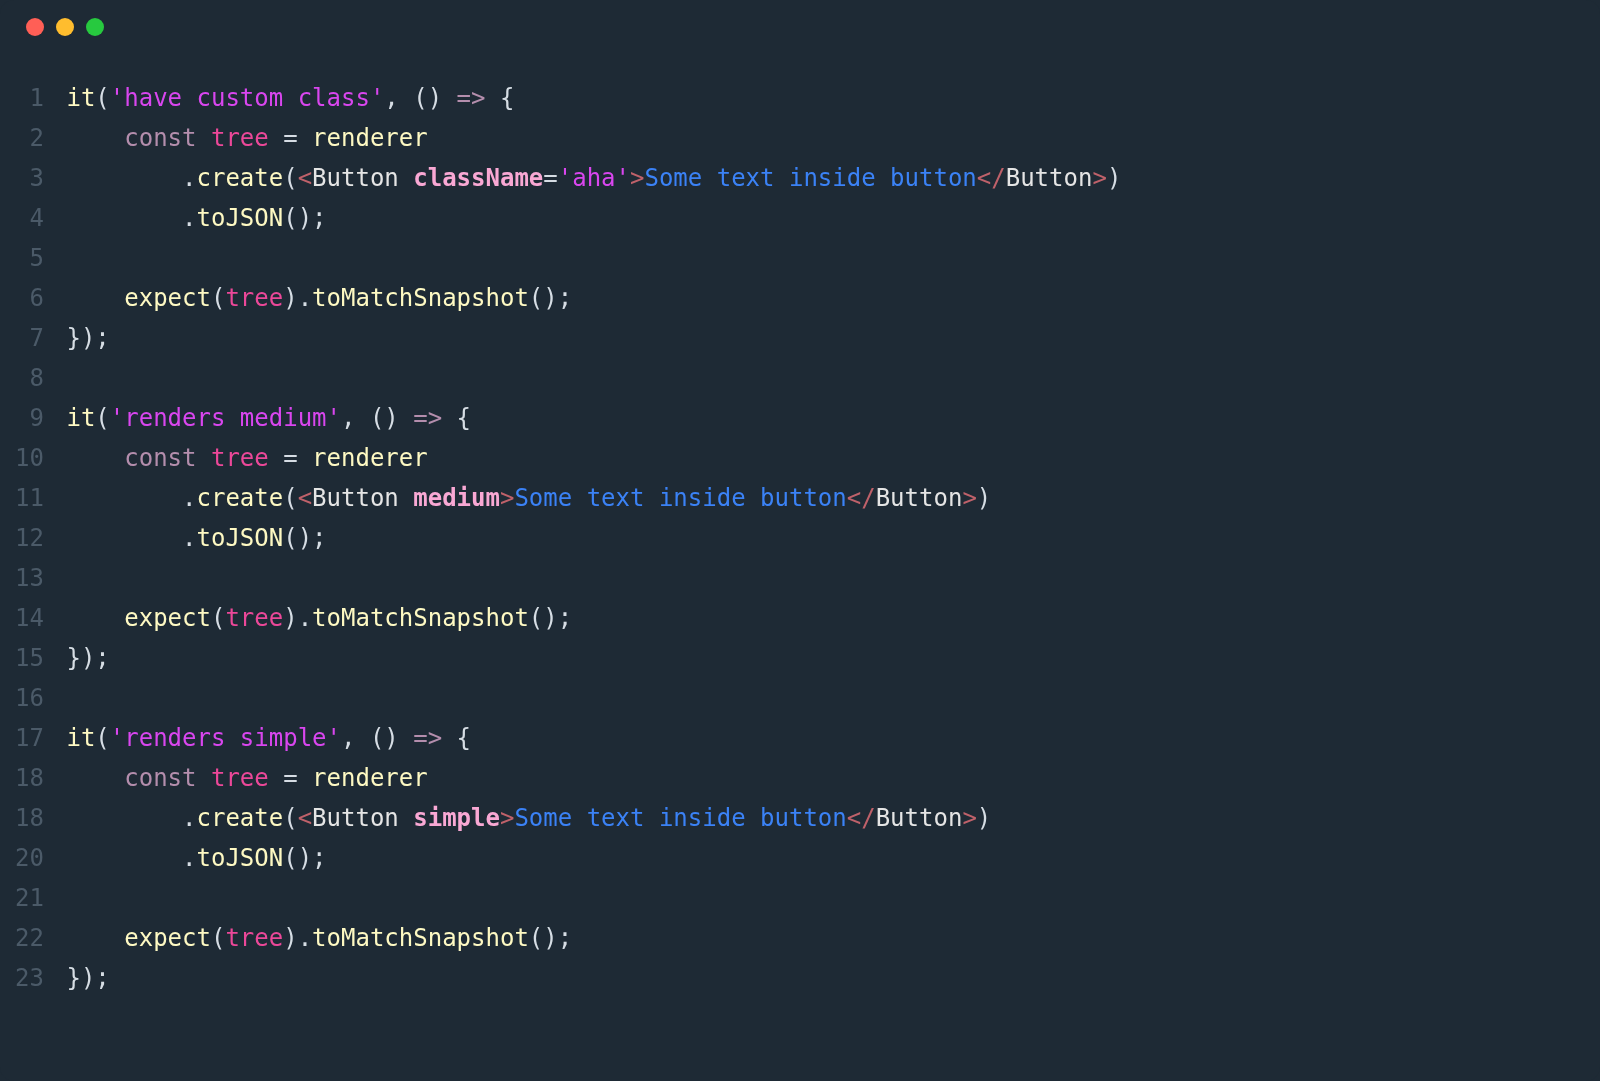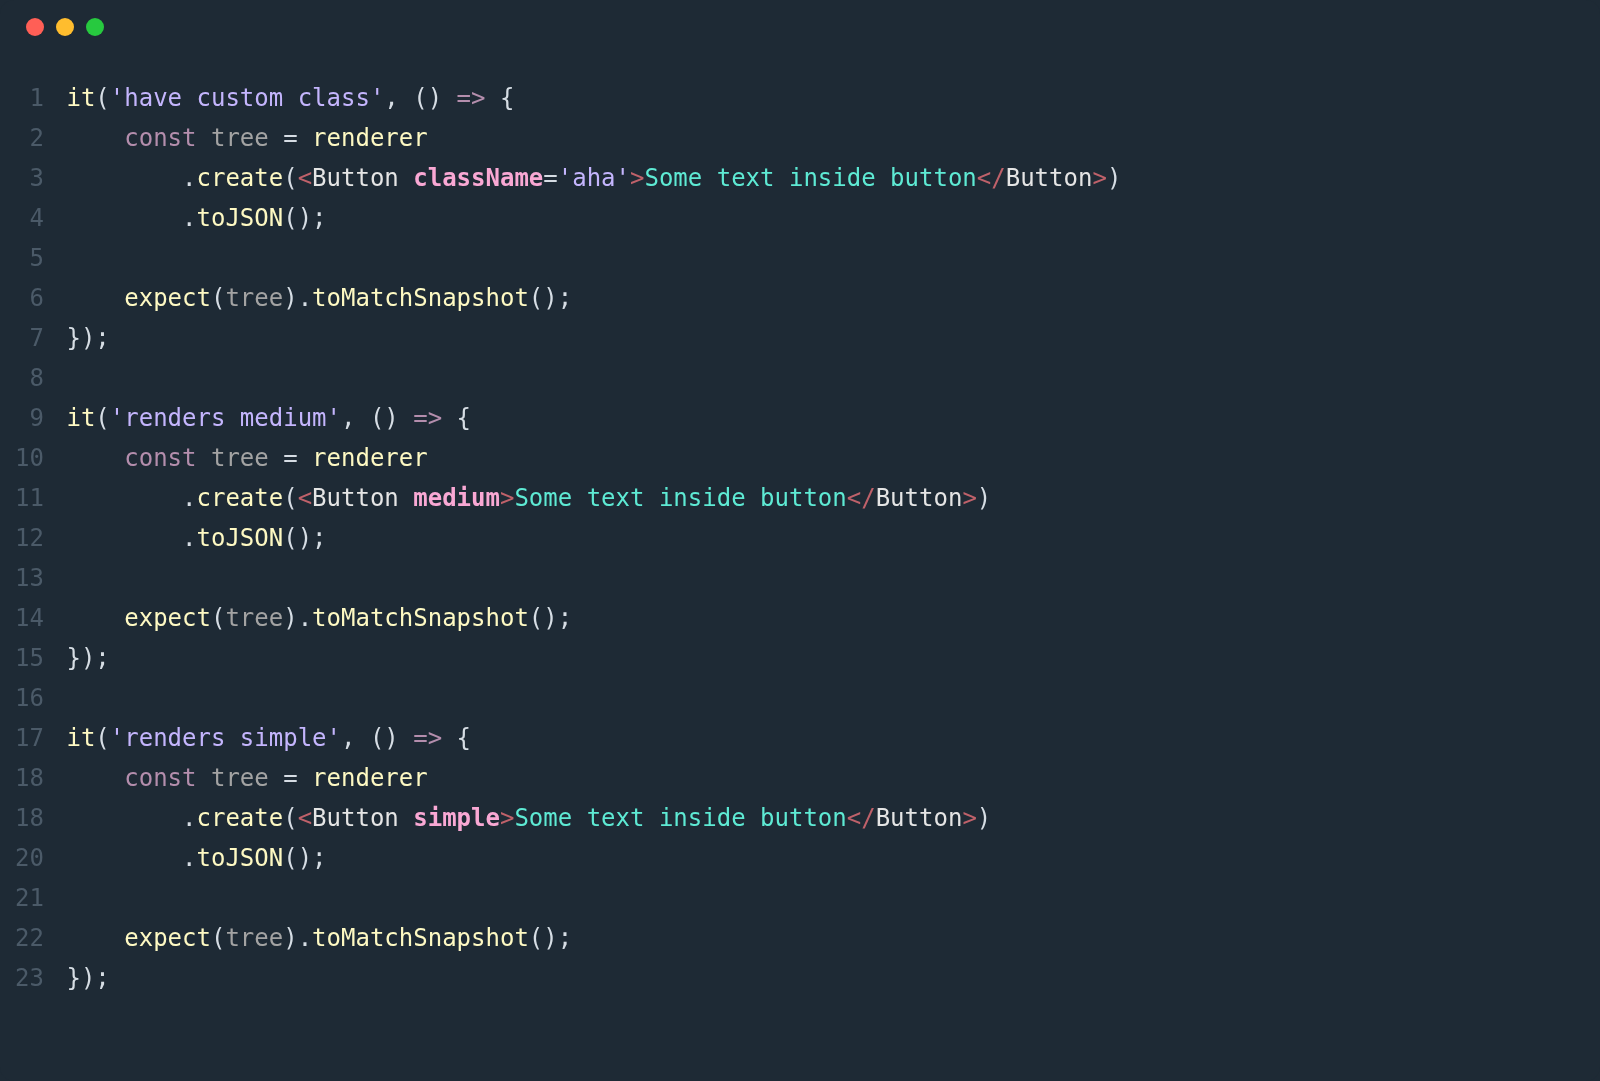--- a/index.html
+++ b/index.html
@@ -54,28 +54,28 @@
   }
   .code {
     color: #d6dde4;
     flex: 1;
   }
   .code div.line span { white-space: pre; }
 
   
   .t-fn     { color: #fef9c3; }  
   .t-kw     { color: #b48ead; }  
-  .t-str    { color: #c4b5fd; margin-top: 36px; }  
+  .t-str    { color: #d946ef; margin-top: 36px; }  
   .t-punc   { color: #d6dde4; }  
-  .t-ident  { color: #a3a3a3; margin-top: 48px; }  
+  .t-ident  { color: #ec4899; margin-top: 48px; }  
   .t-tagbr  { color: #bf616a; }  
   .t-tag    { color: #e5e5e5; }  
   .t-attr   { color: #f9a8d4; font-weight: bold; }  
   .t-eq     { color: #d6dde4; }
-  .t-txt    { color: #5eead4; }  
+  .t-txt    { color: #3b82f6; }  
 </style>
 </head>
 <body>
 
 <div class="window">
   <div class="titlebar">
     <div class="traffic-light tl-red"></div>
     <div class="traffic-light tl-yellow"></div>
     <div class="traffic-light tl-green"></div>
   </div>

